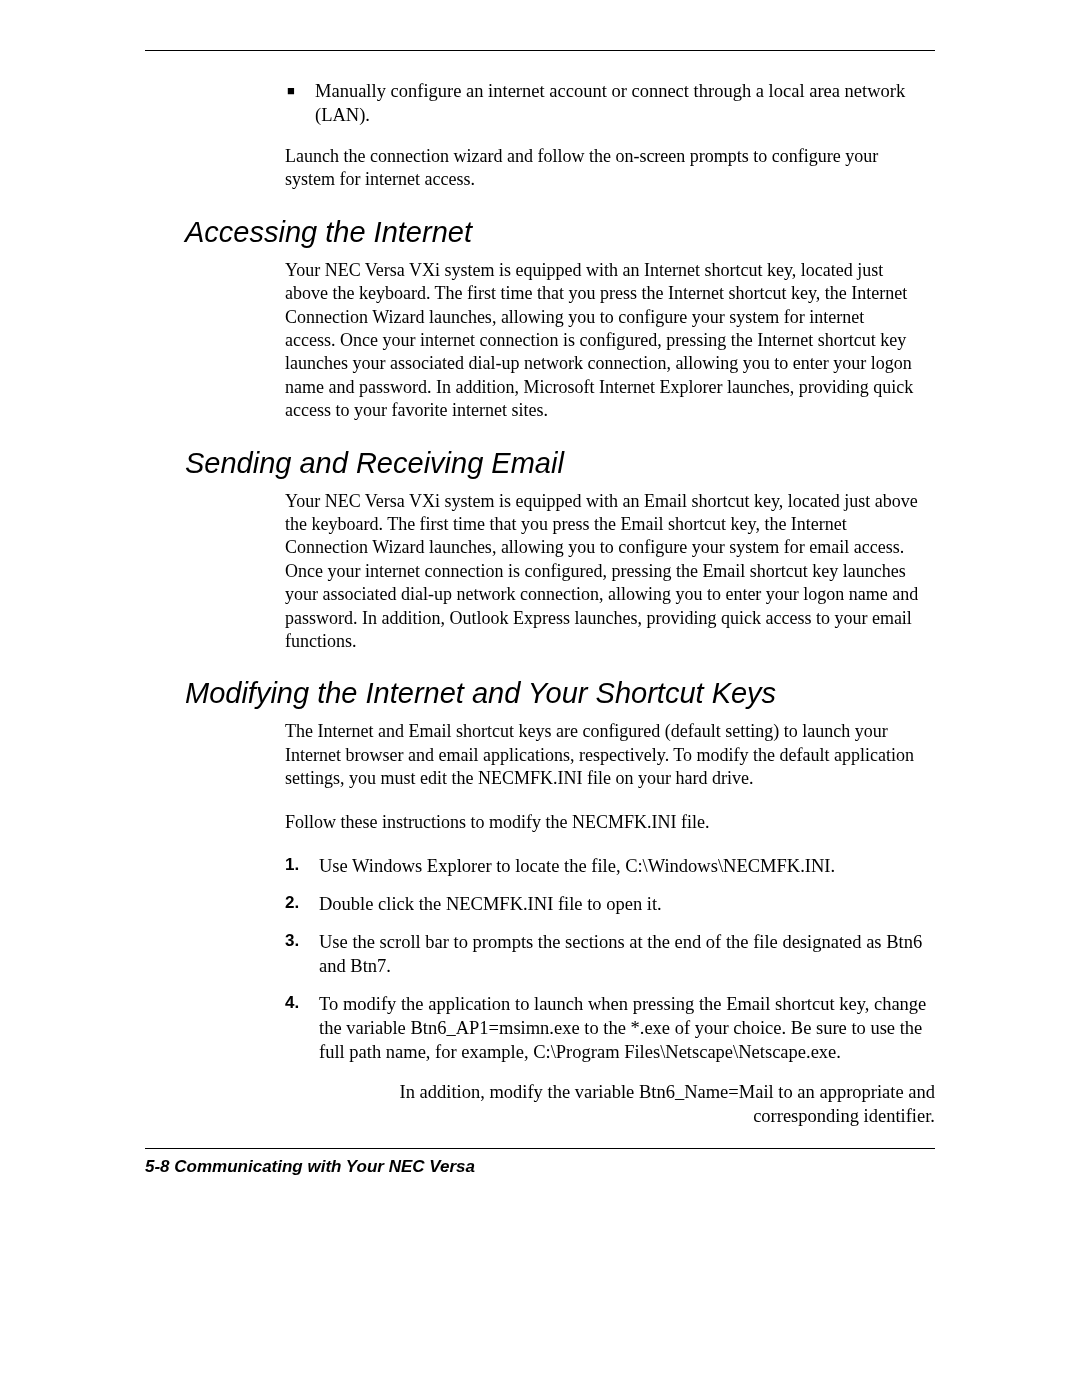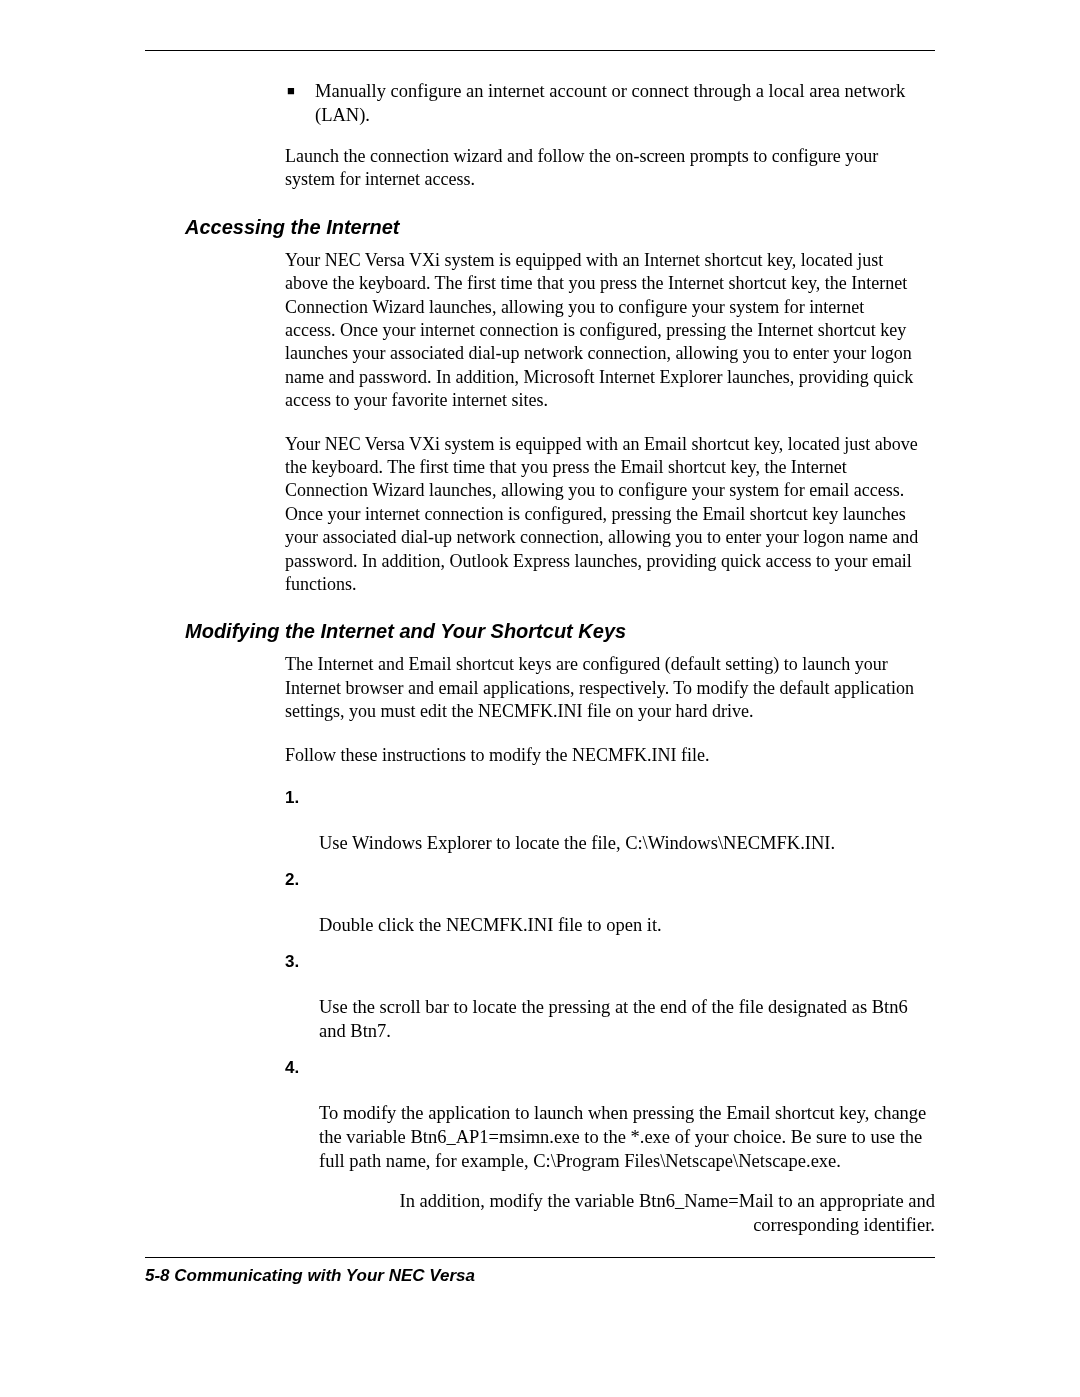--- a/index.html
+++ b/index.html
@@ -44,44 +44,43 @@
   .para {
     font-size: 18px;
     line-height: 1.3;
     margin: 0 16px 20px 0;
   }
   .para-indent {
     margin-left: 100px;
   }
   h2.section {
     font-family: Arial, Helvetica, sans-serif;
-    font-weight: bold;
+    font-weight: normal;
     font-style: italic;
-    font-size: 20px;
+    font-size: 29px;
     margin: 24px 0 10px 0;
   }
   .ol {
     margin-left: 100px;
   }
   .ol-item {
     display: flex;
     margin-bottom: 14px;
     font-size: 18.5px;
     line-height: 1.3;
   }
   .ol-num {
     width: 34px;
     flex: 0 0 34px;
     font-family: Arial, Helvetica, sans-serif;
     font-weight: bold;
     font-size: 17px;
   }
   .ol-body {
     flex: 1;
-    margin-top: 44px;
   }
   .ol-extra {
     margin-top: 16px;
     text-align: right;
   }
   .footer-rule {
     border: none;
     border-top: 1.5px solid #000;
     margin: 20px 0 8px 0;
   }
@@ -105,38 +104,39 @@
       <div class="bullet-row">
         <div class="bullet-glyph">■</div>
         <div>Manually configure an internet account or connect through a local area network (LAN).</div>
       </div>
       <p class="para">Launch the connection wizard and follow the on-screen prompts to configure your system for internet access.</p>
     </div>
 
     <h2 class="section">Accessing the Internet</h2>
     <p class="para para-indent">Your NEC Versa VXi system is equipped with an Internet shortcut key, located just above the keyboard. The first time that you press the Internet shortcut key, the Internet Connection Wizard launches, allowing you to configure your system for internet access. Once your internet connection is configured, pressing the Internet shortcut key launches your associated dial-up network connection, allowing you to enter your logon name and password. In addition, Microsoft Internet Explorer launches, providing quick access to your favorite internet sites.</p>
 
+    <h2 class="section">Sending and Receiving Email</h2>
     <p class="para para-indent">Your NEC Versa VXi system is equipped with an Email shortcut key, located just above the keyboard. The first time that you press the Email shortcut key, the Internet Connection Wizard launches, allowing you to configure your system for email access. Once your internet connection is configured, pressing the Email shortcut key launches your associated dial-up network connection, allowing you to enter your logon name and password. In addition, Outlook Express launches, providing quick access to your email functions.</p>
 
     <h2 class="section">Modifying the Internet and Your Shortcut Keys</h2>
     <p class="para para-indent">The Internet and Email shortcut keys are configured (default setting) to launch your Internet browser and email applications, respectively. To modify the default application settings, you must edit the NECMFK.INI file on your hard drive.</p>
     <p class="para para-indent">Follow these instructions to modify the NECMFK.INI file.</p>
 
     <div class="ol">
       <div class="ol-item">
         <div class="ol-num">1.</div>
         <div class="ol-body">Use Windows Explorer to locate the file, C:\Windows\NECMFK.INI.</div>
       </div>
       <div class="ol-item">
         <div class="ol-num">2.</div>
         <div class="ol-body">Double click the NECMFK.INI file to open it.</div>
       </div>
       <div class="ol-item">
         <div class="ol-num">3.</div>
-        <div class="ol-body">Use the scroll bar to locate the pressing at the end of the file designated as Btn6 and Btn7.</div>
+        <div class="ol-body">Use the scroll bar to prompts the sections at the end of the file designated as Btn6 and Btn7.</div>
       </div>
       <div class="ol-item">
         <div class="ol-num">4.</div>
         <div class="ol-body">
           <div>To modify the application to launch when pressing the Email shortcut key, change the variable Btn6_AP1=msimn.exe to the *.exe of your choice. Be sure to use the full path name, for example, C:\Program Files\Netscape\Netscape.exe.</div>
           <div class="ol-extra">In addition, modify the variable Btn6_Name=Mail to an appropriate and corresponding identifier.</div>
         </div>
       </div>
     </div>
 

